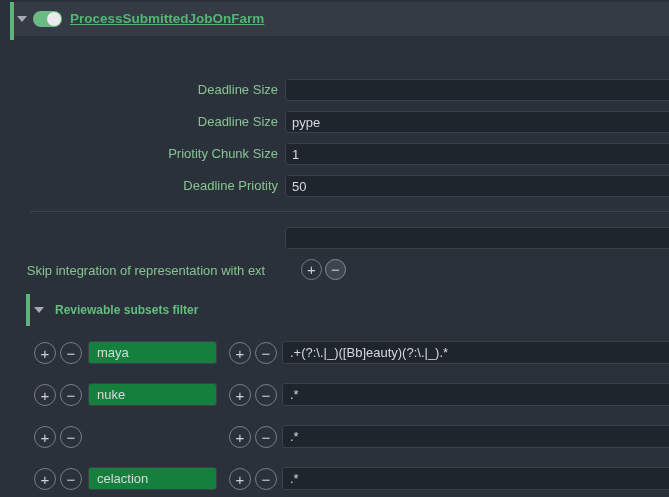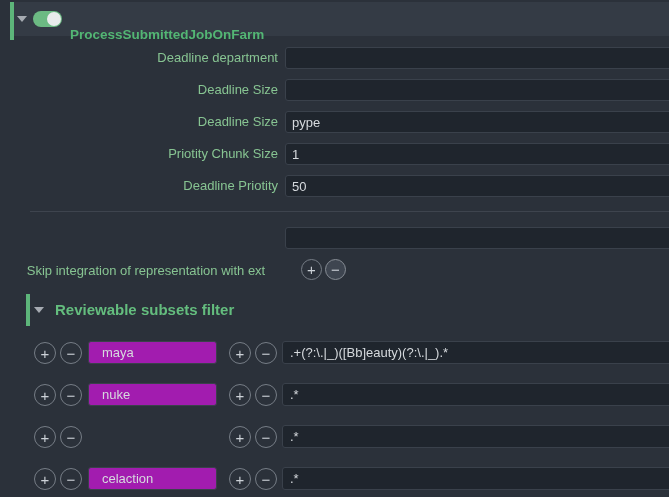--- a/index.html
+++ b/index.html
@@ -26,22 +26,22 @@
   .hdr-arrow { left:7px; top:14px; }
   .toggle {
     position:absolute; left:23px; top:9px; width:29px; height:16px;
     border-radius:8px; background:#6cba83; cursor:pointer;
   }
   .toggle-knob {
     position:absolute; right:1px; top:1px; width:14px; height:14px;
     border-radius:50%; background:#e9ebec;
   }
   .hdr-title {
-    position:absolute; left:60px; top:16px; height:34px; line-height:34px;
-    font-weight:bold; font-size:13.5px; color:#53b674; white-space:nowrap;
+    position:absolute; left:60px; top:0; height:34px; line-height:34px;
+    font-weight:bold; font-size:13.5px; color:#53b674; white-space:nowrap;text-decoration:underline;
   }
   
   .field-row { position:absolute; left:0; right:0; height:22px; }
   .field-label {
     position:absolute; left:0; top:0; width:278px; height:22px; line-height:22px;
     text-align:right; color:#87c492; white-space:nowrap;
   }
   .text-input {
     position:absolute; left:285px; right:-3px; top:0; height:22px;
     background:#1f252d; border:1px solid #3a414b; border-radius:3px;
@@ -63,32 +63,32 @@
   .circle-btn.small { width:21px; height:21px; line-height:18px; }
   .circle-btn.filled { background:#3e4550; border-color:#878d95; }
   
   .sub-strip {
     position:absolute; left:26px; top:294px; width:4px; height:32px;
     background:#5db57a;
   }
   .sub-arrow { left:34px; top:307px; }
   .sub-title {
     position:absolute; left:55px; top:294px; height:32px; line-height:32px;
-    font-weight:bold; font-size:15px; color:#64bd7e; white-space:nowrap;
+    font-weight:bold; font-size:12px; color:#64bd7e; white-space:nowrap;
   }
   
   .filter-row { position:absolute; left:0; right:0; height:24px; }
   .filter-row .btn-a { left:34px; top:1px; }
   .filter-row .btn-b { left:60px; top:1px; }
   .filter-row .btn-c { left:229px; top:1px; }
   .filter-row .btn-d { left:255px; top:1px; }
   .key-input {
     position:absolute; left:88px; top:0; width:129px; height:23px;
-    background:#a21caf; border:1px solid #3a414b; border-radius:3px;
-    color:#d6dade; padding:0 13px; font-size:13px; box-sizing:border-box;
+    background:#15803d; border:1px solid #3a414b; border-radius:3px;
+    color:#d6dade; padding:0 8px; font-size:13px; box-sizing:border-box;
     font-family:inherit;
   }
   .value-input {
     position:absolute; left:282px; right:-3px; top:0; height:23px;
     background:#1f252d; border:1px solid #3a414b; border-radius:3px;
     color:#d6dade; padding:0 7px; font-size:13px; box-sizing:border-box;
     font-family:inherit;
   }
 </style>
 </head>
@@ -98,24 +98,20 @@
 
   <div class="header-band">
     <div class="accent-strip"></div>
     <div class="collapse-arrow hdr-arrow"></div>
     <div class="toggle">
       <div class="toggle-knob"></div>
     </div>
     <div class="hdr-title">ProcessSubmittedJobOnFarm</div>
   </div>
 
-  <div class="field-row" style="top:47px">
-    <div class="field-label">Deadline department</div>
-    <input class="text-input" type="text" value="" style="">
-  </div>
   <div class="field-row" style="top:79px">
     <div class="field-label">Deadline Size</div>
     <input class="text-input" type="text" value="" style="">
   </div>
   <div class="field-row" style="top:111px">
     <div class="field-label">Deadline Size</div>
     <input class="text-input" type="text" value="pype" style="">
   </div>
   <div class="field-row" style="top:143px">
     <div class="field-label">Priotity Chunk Size</div>

